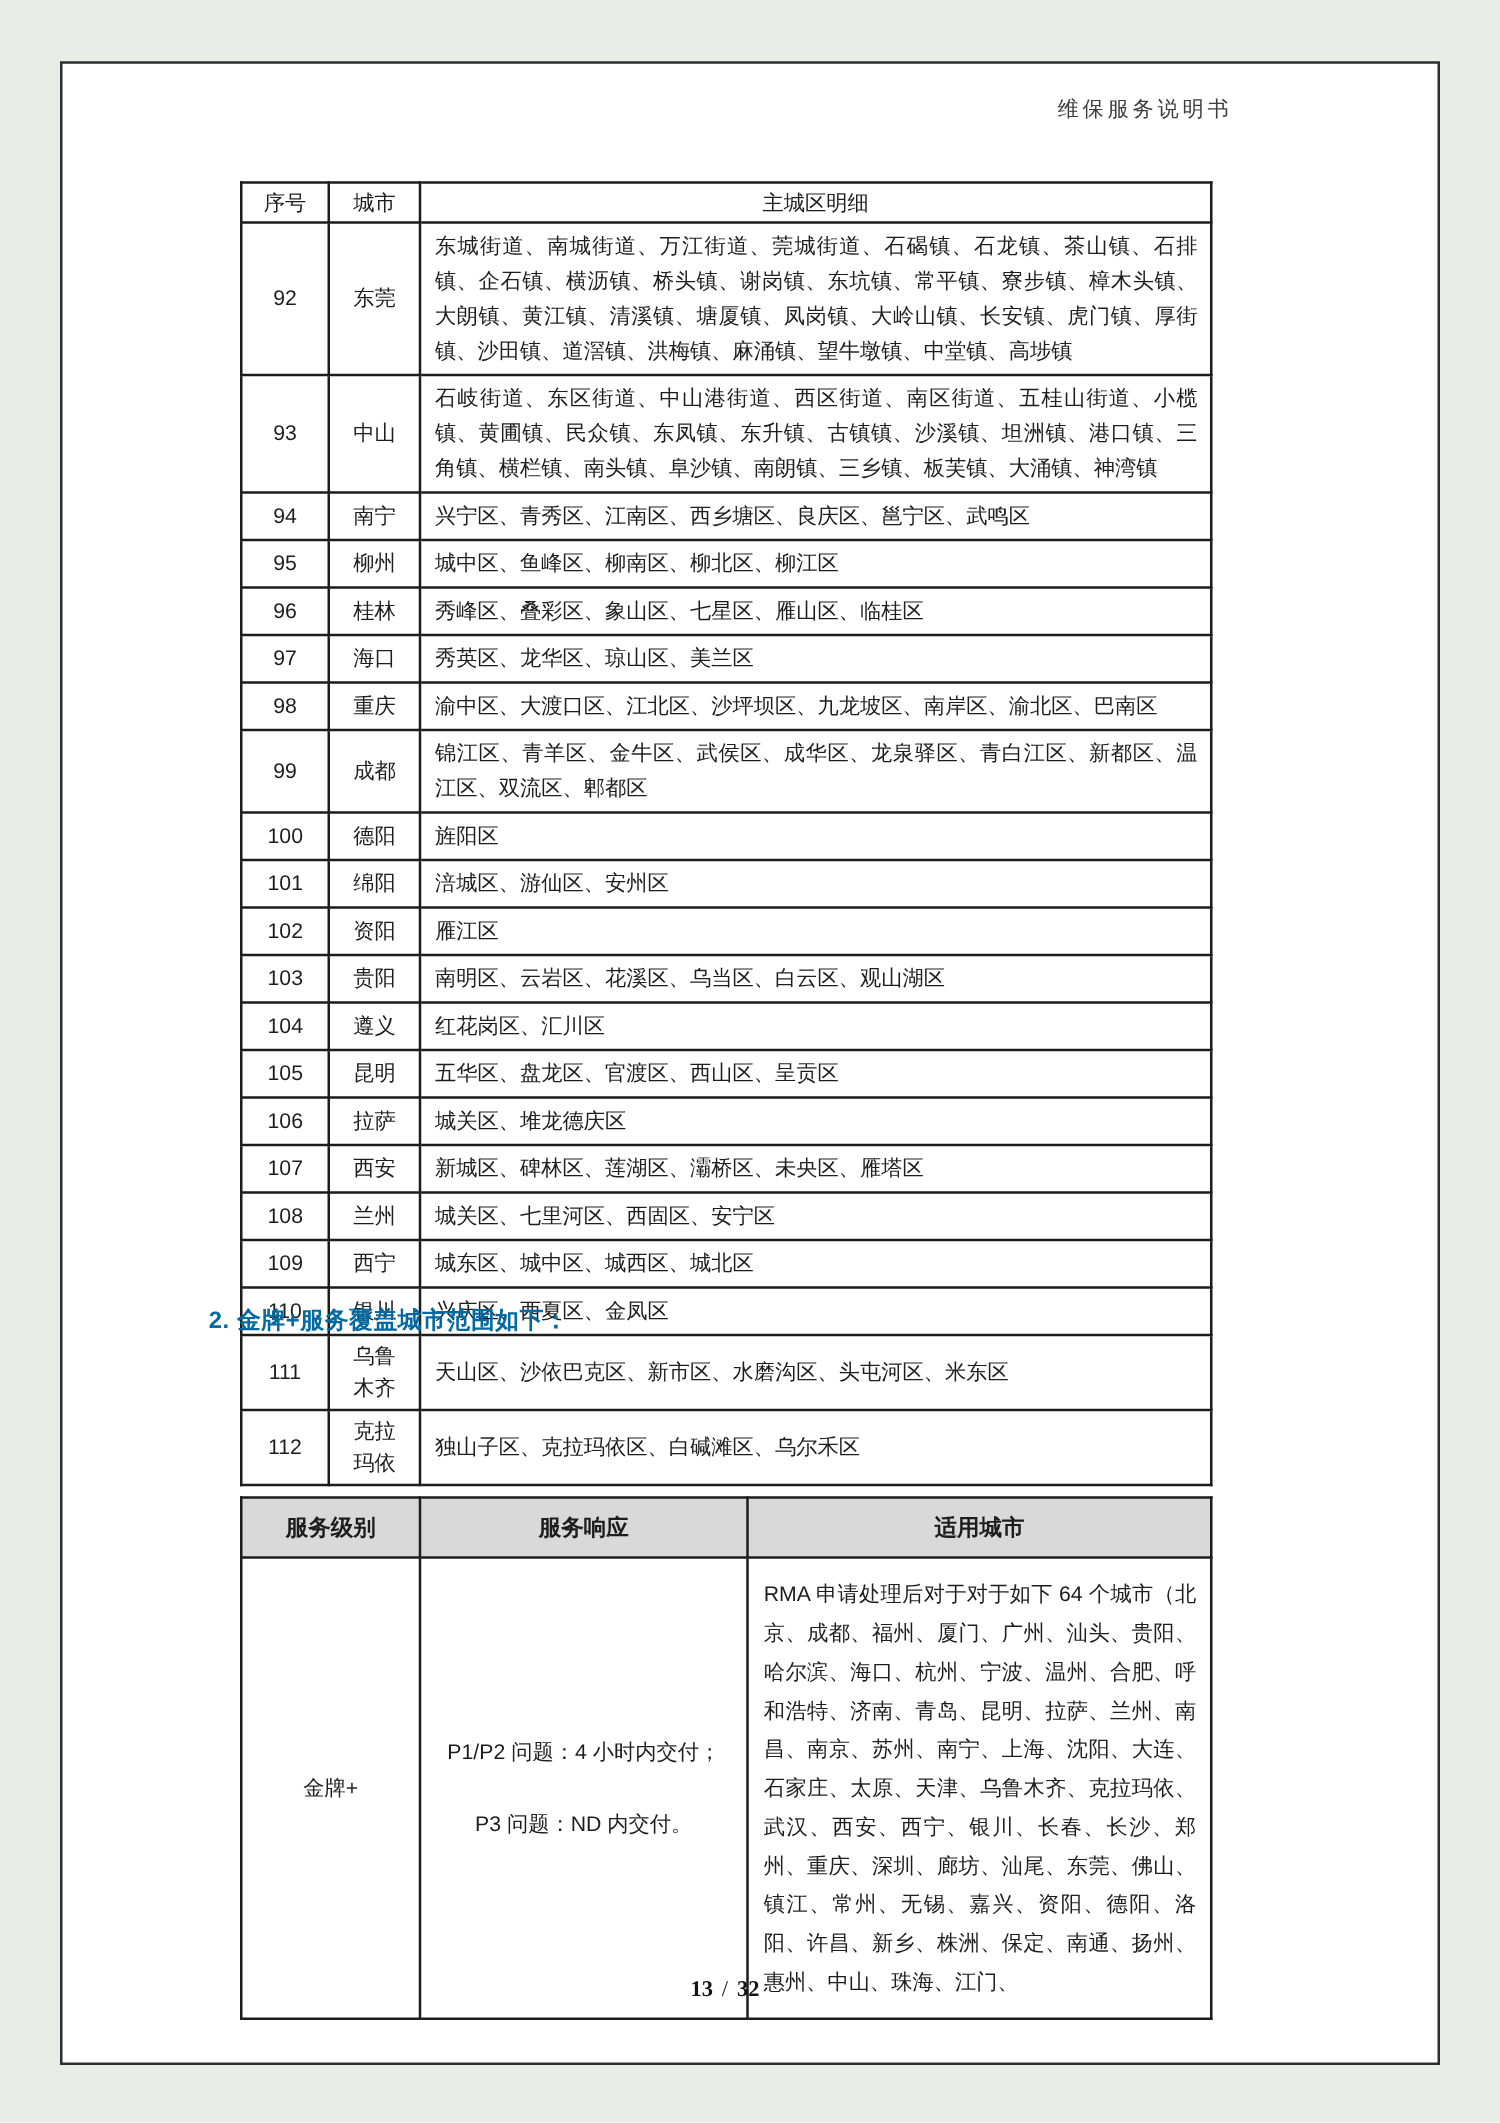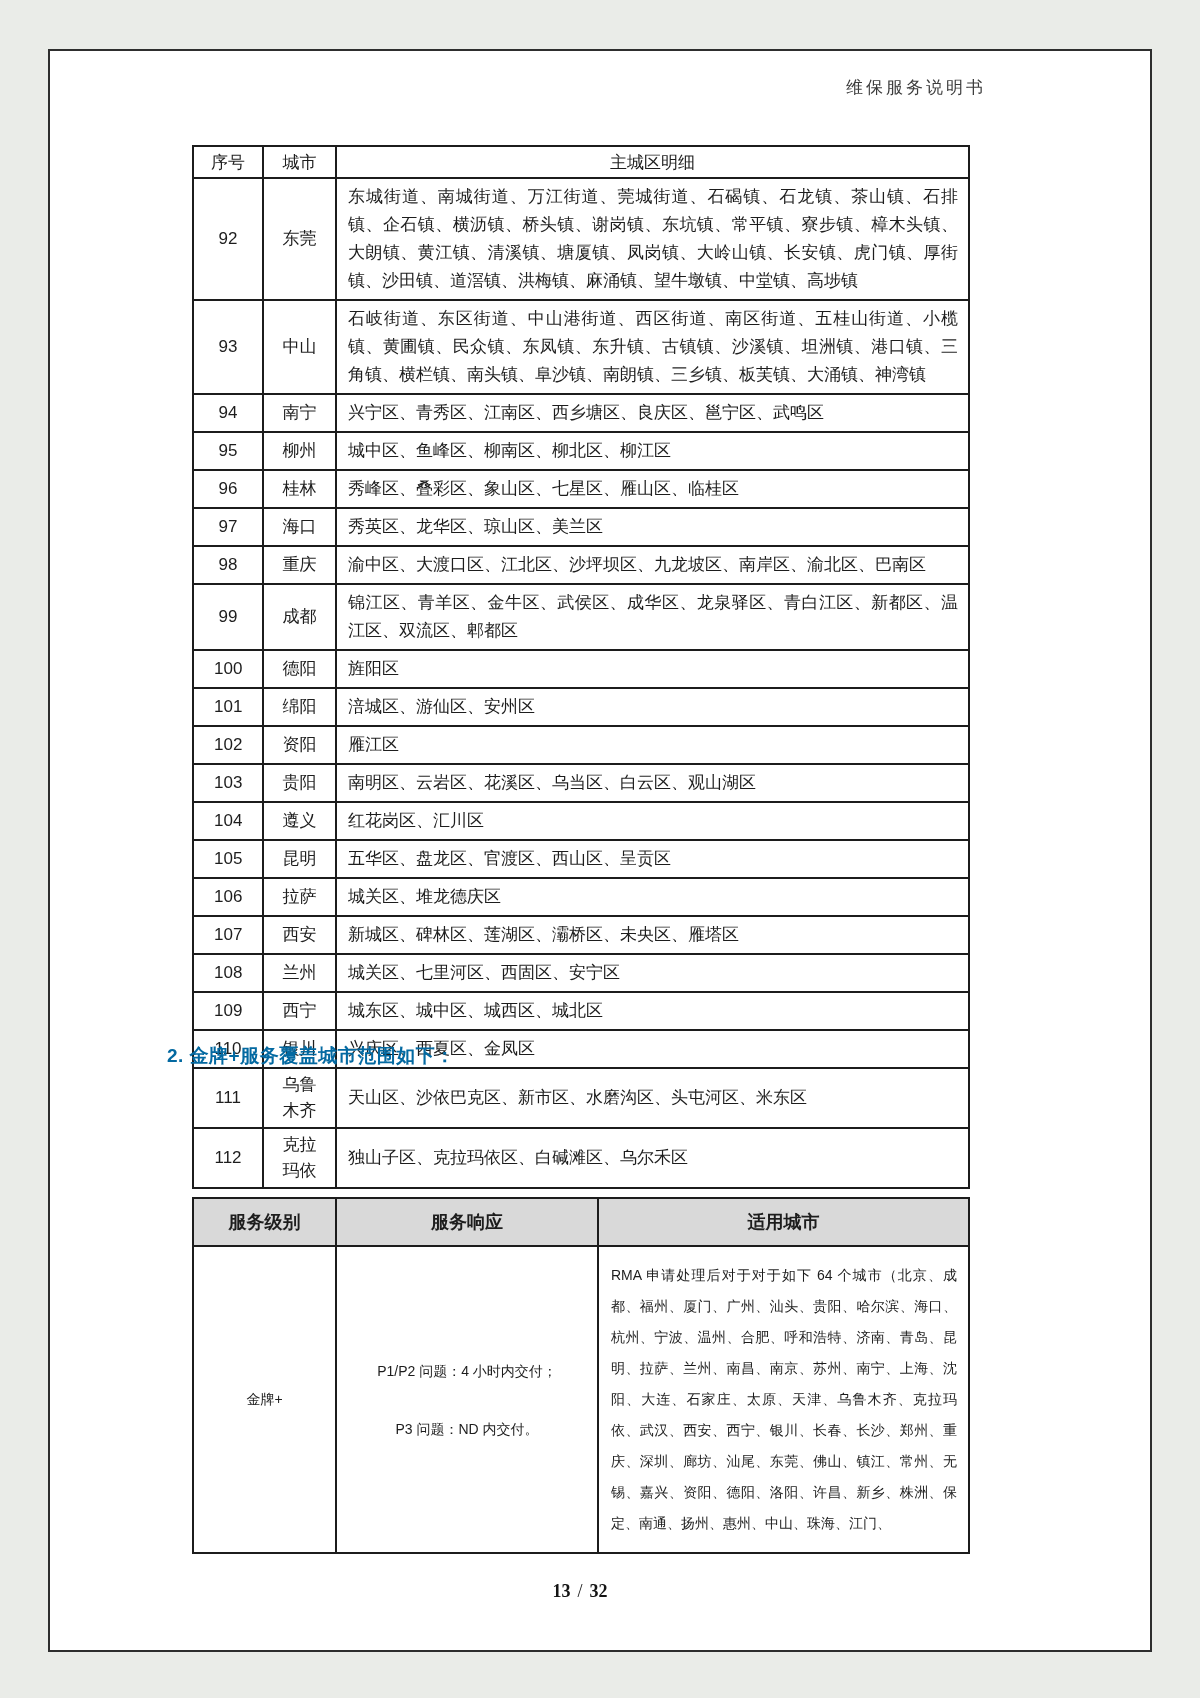--- a/index.html
+++ b/index.html
@@ -54,21 +54,21 @@
     border:2px solid #1c1c1c;
     vertical-align:middle;
     box-sizing:border-box;
   }
   .t2 thead th {
     background:#d9d9d9;
     font-size:18px; font-weight:bold; height:48px; text-align:center;
     padding:2px 4px;
     margin-top:40px;
   }
-  .t2 td { font-size:14px; }
+  .t2 td { font-size:17px; }
   .t2 td.level { text-align:center; padding:2px 6px; }
   .t2 td.response { text-align:center; line-height:30px; padding:16px 20px; }
   .t2 td.response .resp2 { margin-top:28px; }
   .t2 td.cities {
     text-align:justify; padding:13px 11px 13px 12px; line-height:31px;
     vertical-align:top;
   }
   .footer {
     position:absolute; left:192px; top:1581px; width:776px;
     text-align:center;

